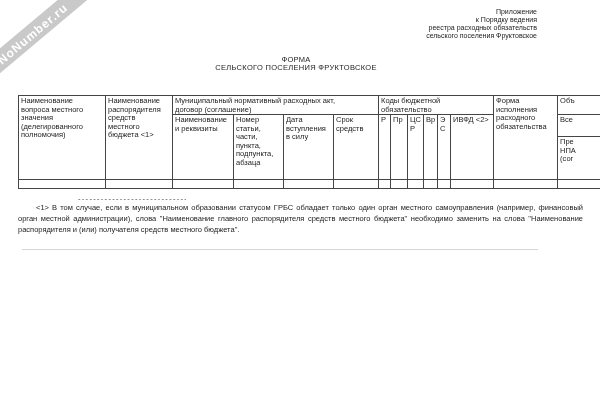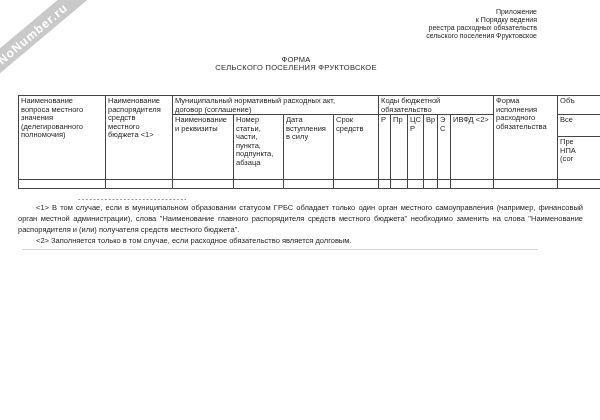--- a/index.html
+++ b/index.html
@@ -148,16 +148,15 @@
       <td></td>
       <td></td>
     </tr>
   </tbody>
     </table>
 </div>
 
 <div class="footnotes">
   <div class="fsep">--------------------------------</div>
   <p>&lt;1&gt; В том случае, если в муниципальном образовании статусом ГРБС обладает только один орган местного самоуправления (например, финансовый орган местной администрации), слова "Наименование главного распорядителя средств местного бюджета" необходимо заменить на слова "Наименование распорядителя и (или) получателя средств местного бюджета".</p>
-  <p>&lt;2&gt; Заполняется только в том случае, если расходное обязательство является долговым.</p>
 </div>
 
 <div class="bottom-rule"></div>
 
 </body></html>

